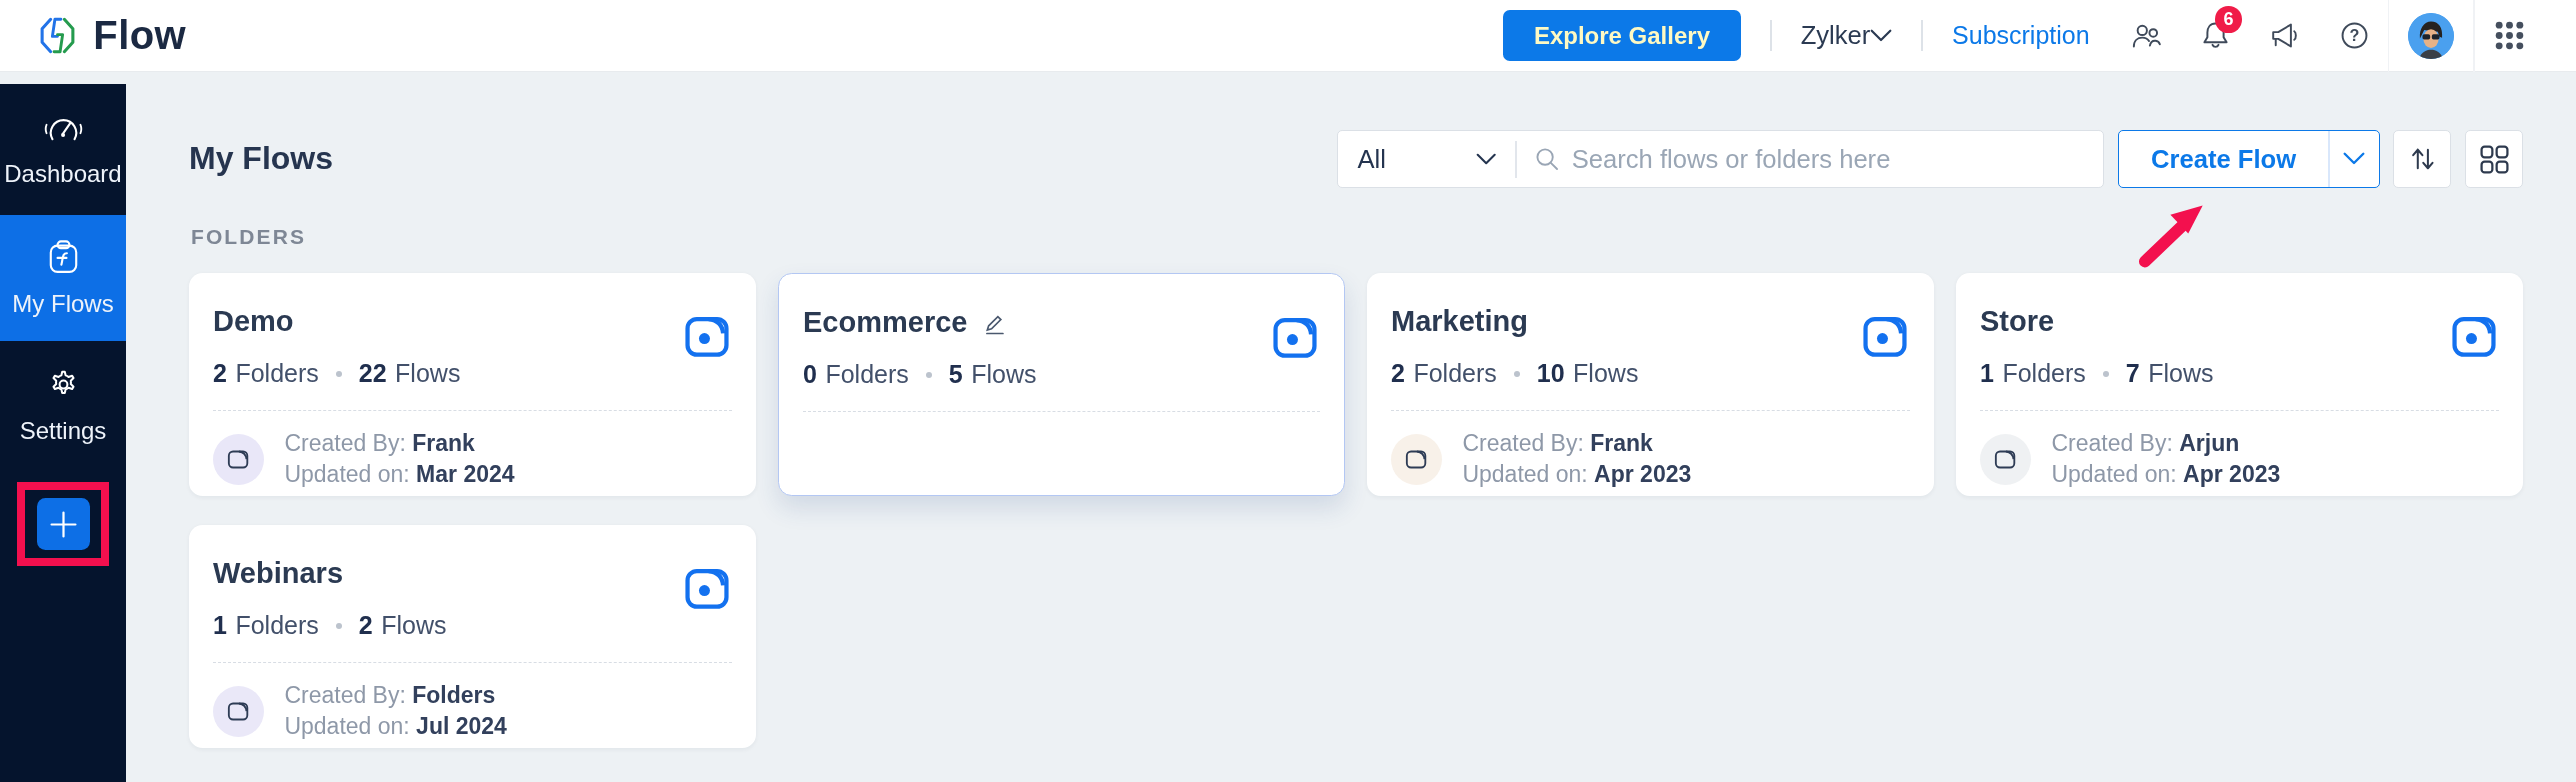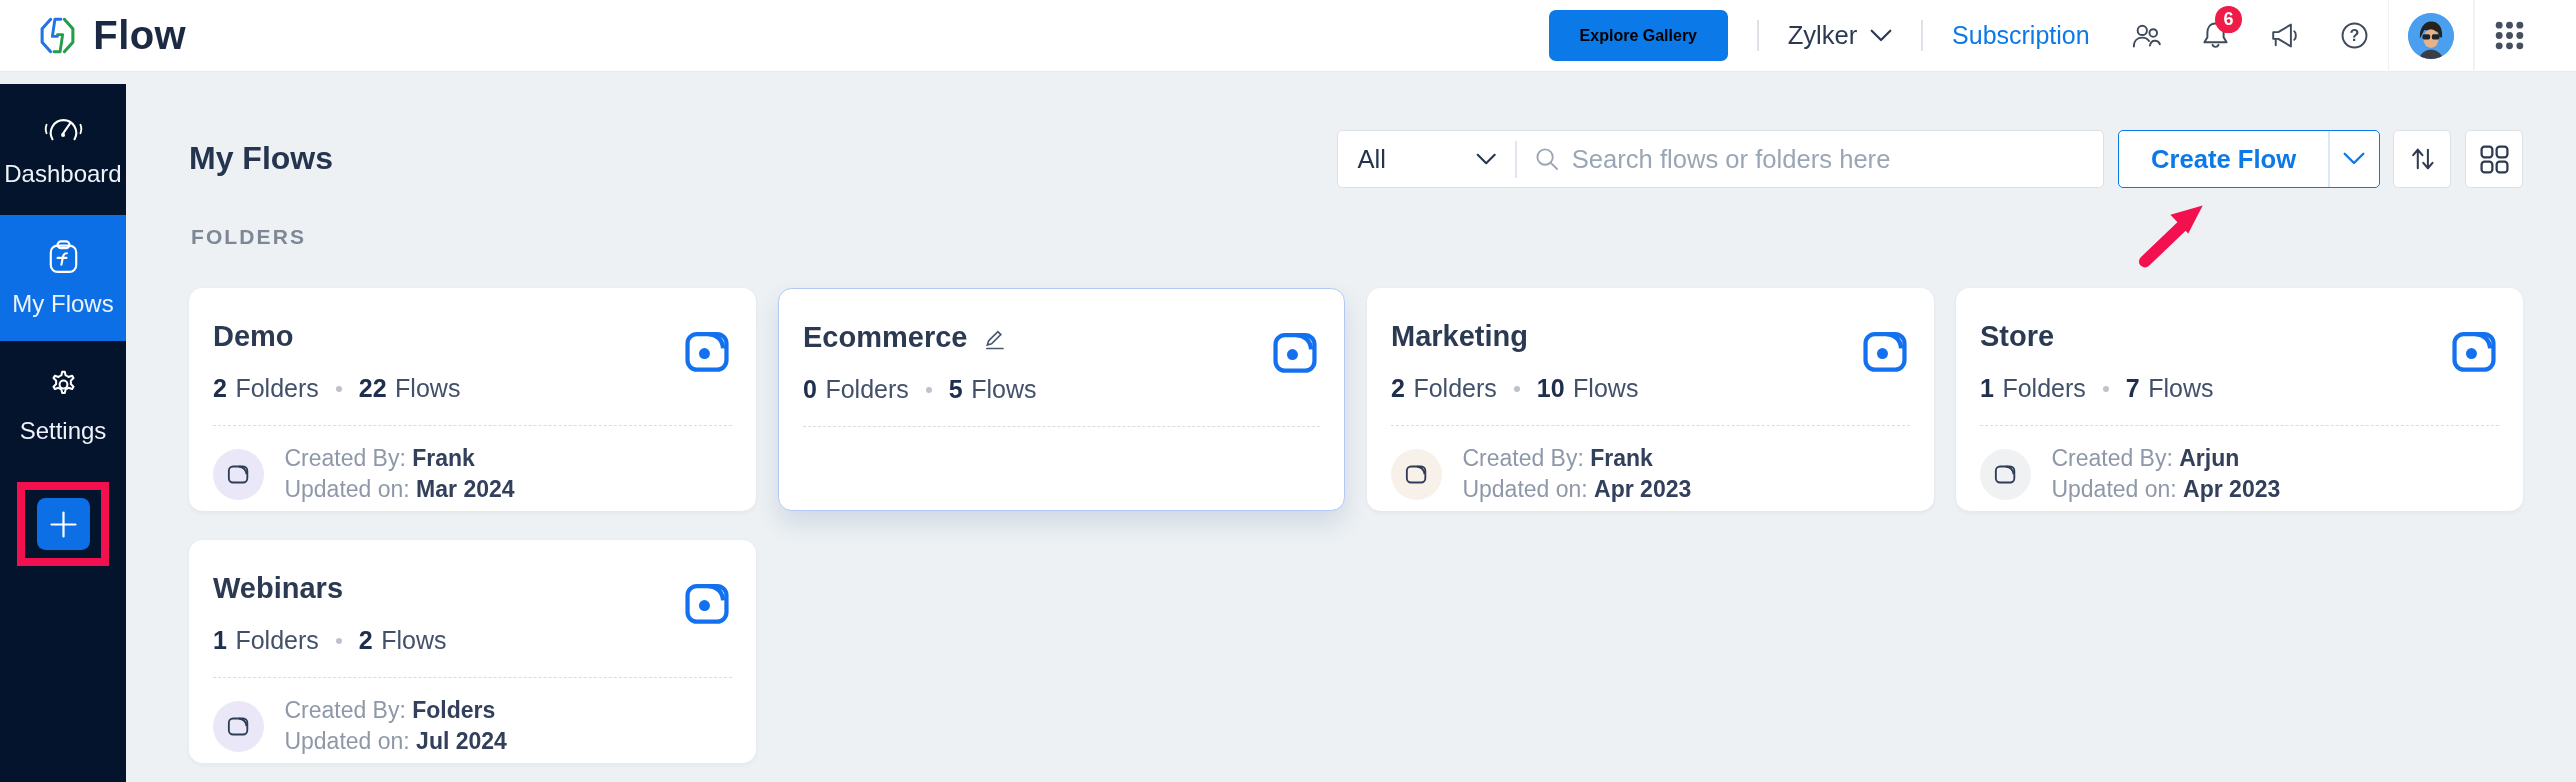--- a/index.html
+++ b/index.html
@@ -6,25 +6,25 @@
   html,body { width:2576px; height:782px; overflow:hidden;
     font-family:"Liberation Sans","DejaVu Sans",sans-serif; background:#edf1f4; }
 
   
   .header { position:absolute; top:0; left:0; width:2576px; height:72px;
     background:#ffffff; border-bottom:1.7px solid #e8ebee; display:flex;
     align-items:center; z-index:30; }
   .logo-wrap { display:flex; align-items:center; gap:15.3px; margin-left:37px; }
   .app-name { font-size:40px; font-weight:700; color:#1b2942; letter-spacing:0.4px; }
   .hdr-right { margin-left:auto; margin-right:51px; display:flex; align-items:center; height:100%; }
-  .explore-btn { height:51px; padding:0 31px; background:#0c79e8; color:#000000;
-    font-size:16px; font-weight:600; border:none; border-radius:6.8px; cursor:pointer;
+  .explore-btn { height:51px; padding:0 31px; background:#0c79e8; color:#fef9c3;
+    font-size:24px; font-weight:600; border:none; border-radius:6.8px; cursor:pointer;
     display:flex; align-items:center; }
   .hdr-div { width:1.7px; height:31px; background:#dde2e8; margin:0 29px; }
-  .org { display:flex; align-items:center; gap:13px; font-size:25.6px; color:#2b3a52; cursor:pointer; }
+  .org { display:flex; align-items:center; gap:0; font-size:25.6px; color:#2b3a52; cursor:pointer; }
   .subscription { font-size:25px; color:#0c79e8; font-weight:500; cursor:pointer; }
   .hdr-icons { display:flex; align-items:center; margin-left:41px; gap:39px; }
   .icon-btn { position:relative; display:flex; align-items:center; justify-content:center; cursor:pointer; }
   .badge { position:absolute; top:-13.6px; right:-12px; min-width:26.4px; height:26.4px;
     background:#f01c48; border-radius:50%; color:#fff; font-size:18px; font-weight:600;
     display:flex; align-items:center; justify-content:center; }
   .hdr-vline { width:1.7px; height:72px; background:#f0f2f5; margin:0 19px; }
   .avatar { width:46px; height:46px; border-radius:50%; overflow:hidden; background:#4aa0ef;
     display:flex; align-items:flex-end; justify-content:center; cursor:pointer; }
 
@@ -65,21 +65,21 @@
   .cf-label { padding:0 32px; display:flex; align-items:center; font-size:25.6px; font-weight:600;
     color:#0c79e8; }
   .cf-div { width:1.7px; background:#d9e7fb; }
   .cf-caret { width:49px; display:flex; align-items:center; justify-content:center; }
   .sq-btn { width:58px; height:58px; background:#fff; border:1.7px solid #dbe0e6; border-radius:5.1px;
     display:flex; align-items:center; justify-content:center; cursor:pointer; }
 
   .annot-arrow { position:absolute; left:2007px; top:128px; z-index:25; }
 
   
-  .cards { position:absolute; left:63px; top:216px; width:2334px;
+  .cards { position:absolute; left:63px; top:201px; width:2334px;
     display:grid; grid-template-columns:repeat(4, 1fr); column-gap:22px; row-gap:29px;
     grid-auto-rows:223px; }
   .card { background:#fff; border-radius:13.6px; padding:0 24px; position:relative;
     box-shadow:0 1.7px 4.3px rgba(25,39,62,.05); cursor:pointer; }
   .card.selected { border:1.7px solid #b3c7f3; box-shadow:0 12px 24px rgba(34,72,138,.14); }
   .card-title { padding-top:32px; font-size:29px; font-weight:600; color:#2b3a52;
     display:flex; align-items:center; gap:13.6px; }
   .edit-ic { display:flex; cursor:pointer; }
   .card-counts { margin-top:21px; font-size:25px; color:#42506a; display:flex; align-items:center; }
   .card-counts b { color:#202f4e; font-weight:700; margin-right:8.5px; }

